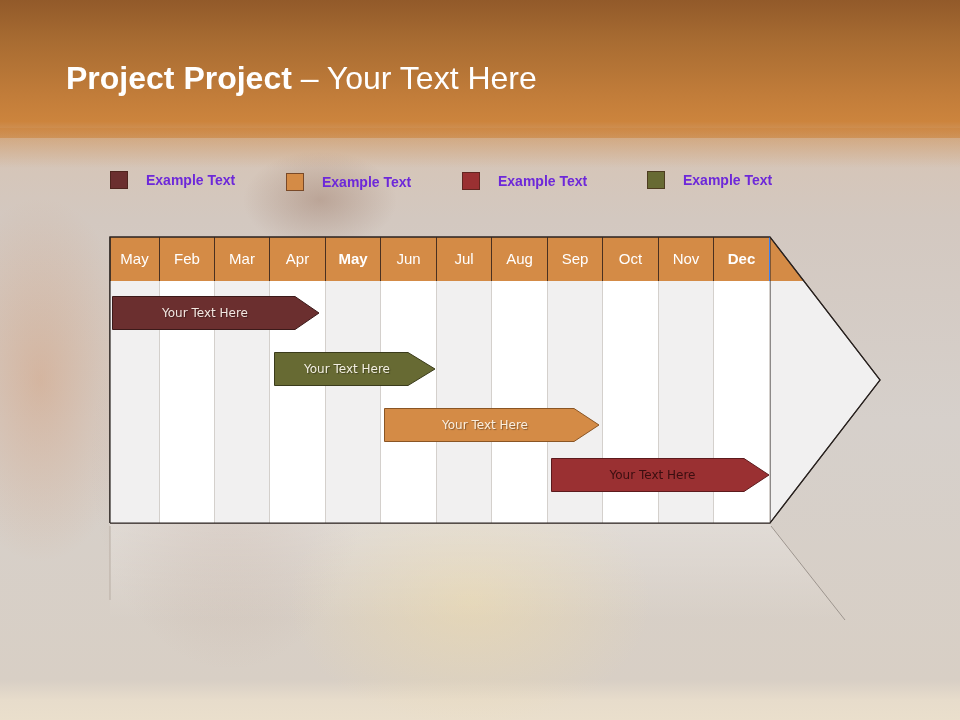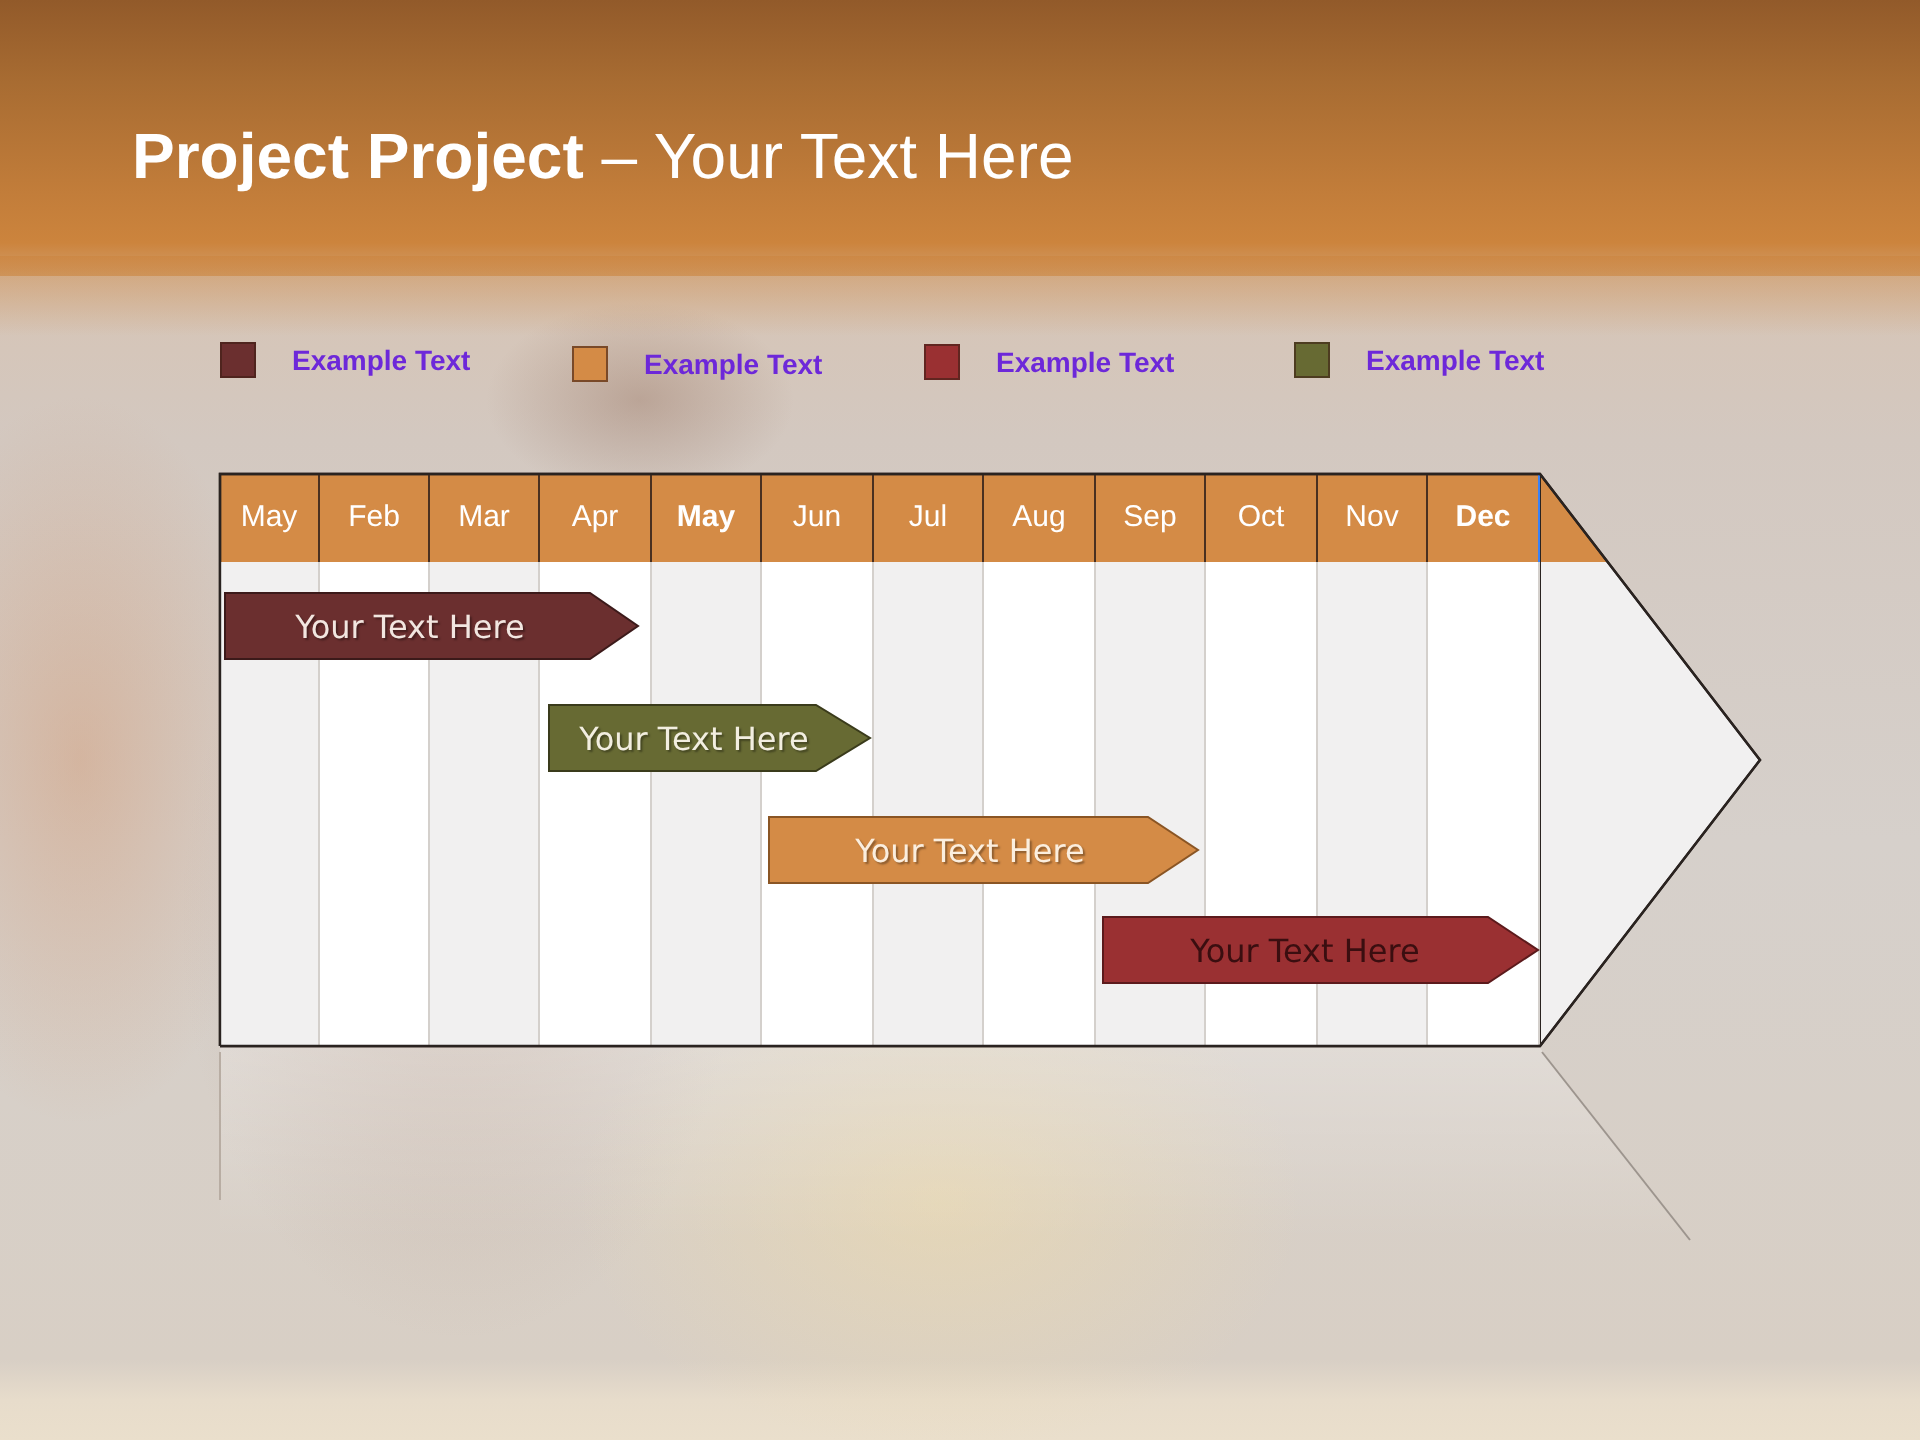--- a/index.html
+++ b/index.html
@@ -23,21 +23,21 @@
   .legend-swatch{width:18px;height:18px;box-sizing:border-box;border:1px solid rgba(60,30,20,0.6);}
   .legend-label{font-family:"Liberation Sans",sans-serif;font-weight:bold;font-size:14px;color:#6d28d9;margin-left:18px;white-space:nowrap;}
 
   .chart{position:absolute;left:0;top:0;width:960px;height:720px;}
   .month{position:absolute;top:237px;height:44px;line-height:44px;text-align:center;color:#fff;
     font-family:"Liberation Sans",sans-serif;font-size:15px;box-sizing:border-box;}
   .col{position:absolute;top:281px;height:242px;box-sizing:border-box;border-right:1px solid #d4d0cc;}
 
   .bar{position:absolute;height:34px;display:flex;align-items:center;justify-content:center;}
   .bar svg{position:absolute;left:0;top:0;}
-  .bar .txt{position:relative;font-family:"DejaVu Sans",sans-serif;font-size:16px;white-space:nowrap;
+  .bar .txt{position:relative;font-family:"DejaVu Sans",sans-serif;font-size:12px;white-space:nowrap;
     text-shadow:1px 1px 1px rgba(0,0,0,0.35);}
 </style>
 </head>
 <body>
 
 <div class="header"></div>
 <div class="header-fade"></div>
 
 <div class="title">
   <b>Project Project</b><span class="rest"> – Your Text Here</span>

